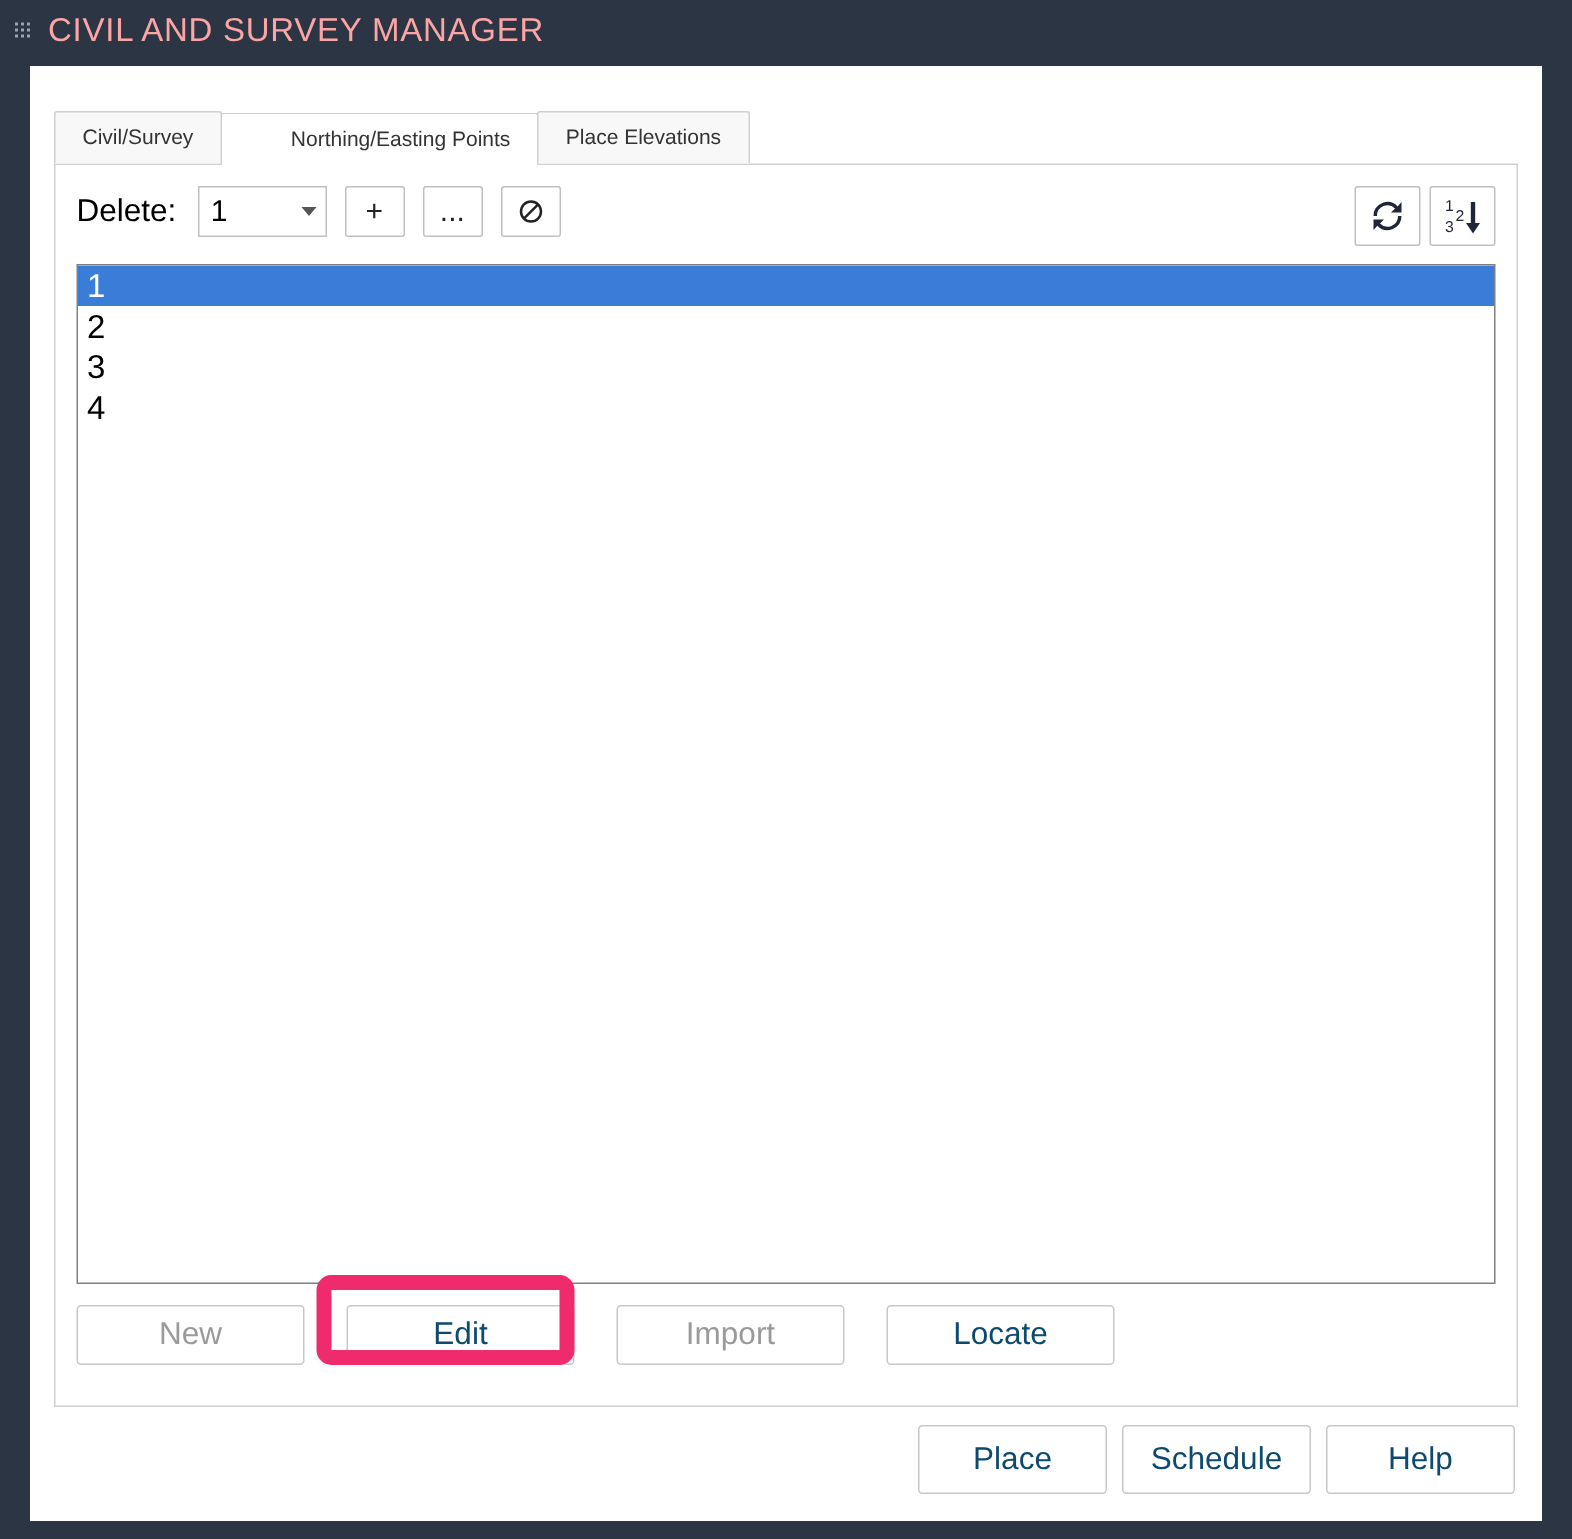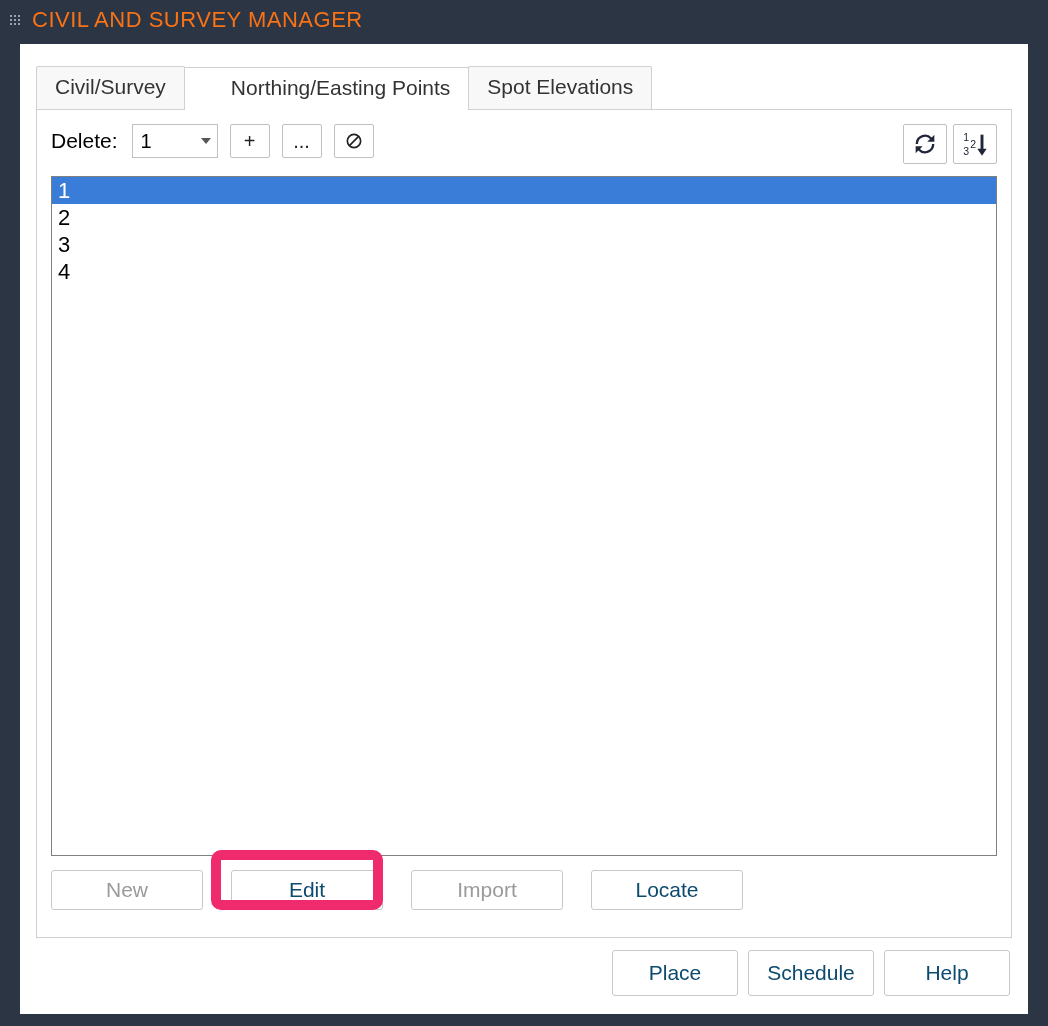--- a/index.html
+++ b/index.html
@@ -18,21 +18,21 @@
     background: #2b3544;
   }
 
   
   .titlebar {
     height: 40px;
     display: flex;
     align-items: center;
     padding: 0 10px 0 4px;
     gap: 10px;
-    color: #f97316;
+    color: #fca5a5;
     font-size: 22px;
     letter-spacing: 0.5px;
   }
   .grip {
     width: 18px; height: 22px;
     display: flex; flex-wrap: wrap;
     align-content: center;
     gap: 2px 2px;
     padding-left: 6px;
   }
@@ -50,21 +50,21 @@
   }
 
   
   .tabs {
     position: relative;
     height: 56px;
     margin: 10px 16px 0 16px;
     border-bottom: 1px solid #d0d0d0;
     display: flex;
     align-items: flex-end;
-    font-size: 21px;
+    font-size: 14px;
   }
   .tab {
     padding: 8px 18px 10px 18px;
     border: 1px solid #d0d0d0;
     border-bottom: none;
     background: #f8f8f8;
     color: #333;
     cursor: default;
     border-radius: 2px 2px 0 0;
     margin-right: -1px;
@@ -223,21 +223,21 @@
   <div class="panel">
 
     <div class="tabs">
       <div class="tab">
         <span>Civil/Survey</span>
       </div>
       <div class="tab active">
         <span>Northing/Easting Points</span>
       </div>
       <div class="tab">
-        <span>Spot Elevations</span>
+        <span>Place Elevations</span>
       </div>
     </div>
 
     <div class="tabcontent">
 
       <div class="series-row">
         <span class="label">Delete:</span>
         <div class="combo">
           <span>1</span>
           <span class="chev"></span>

